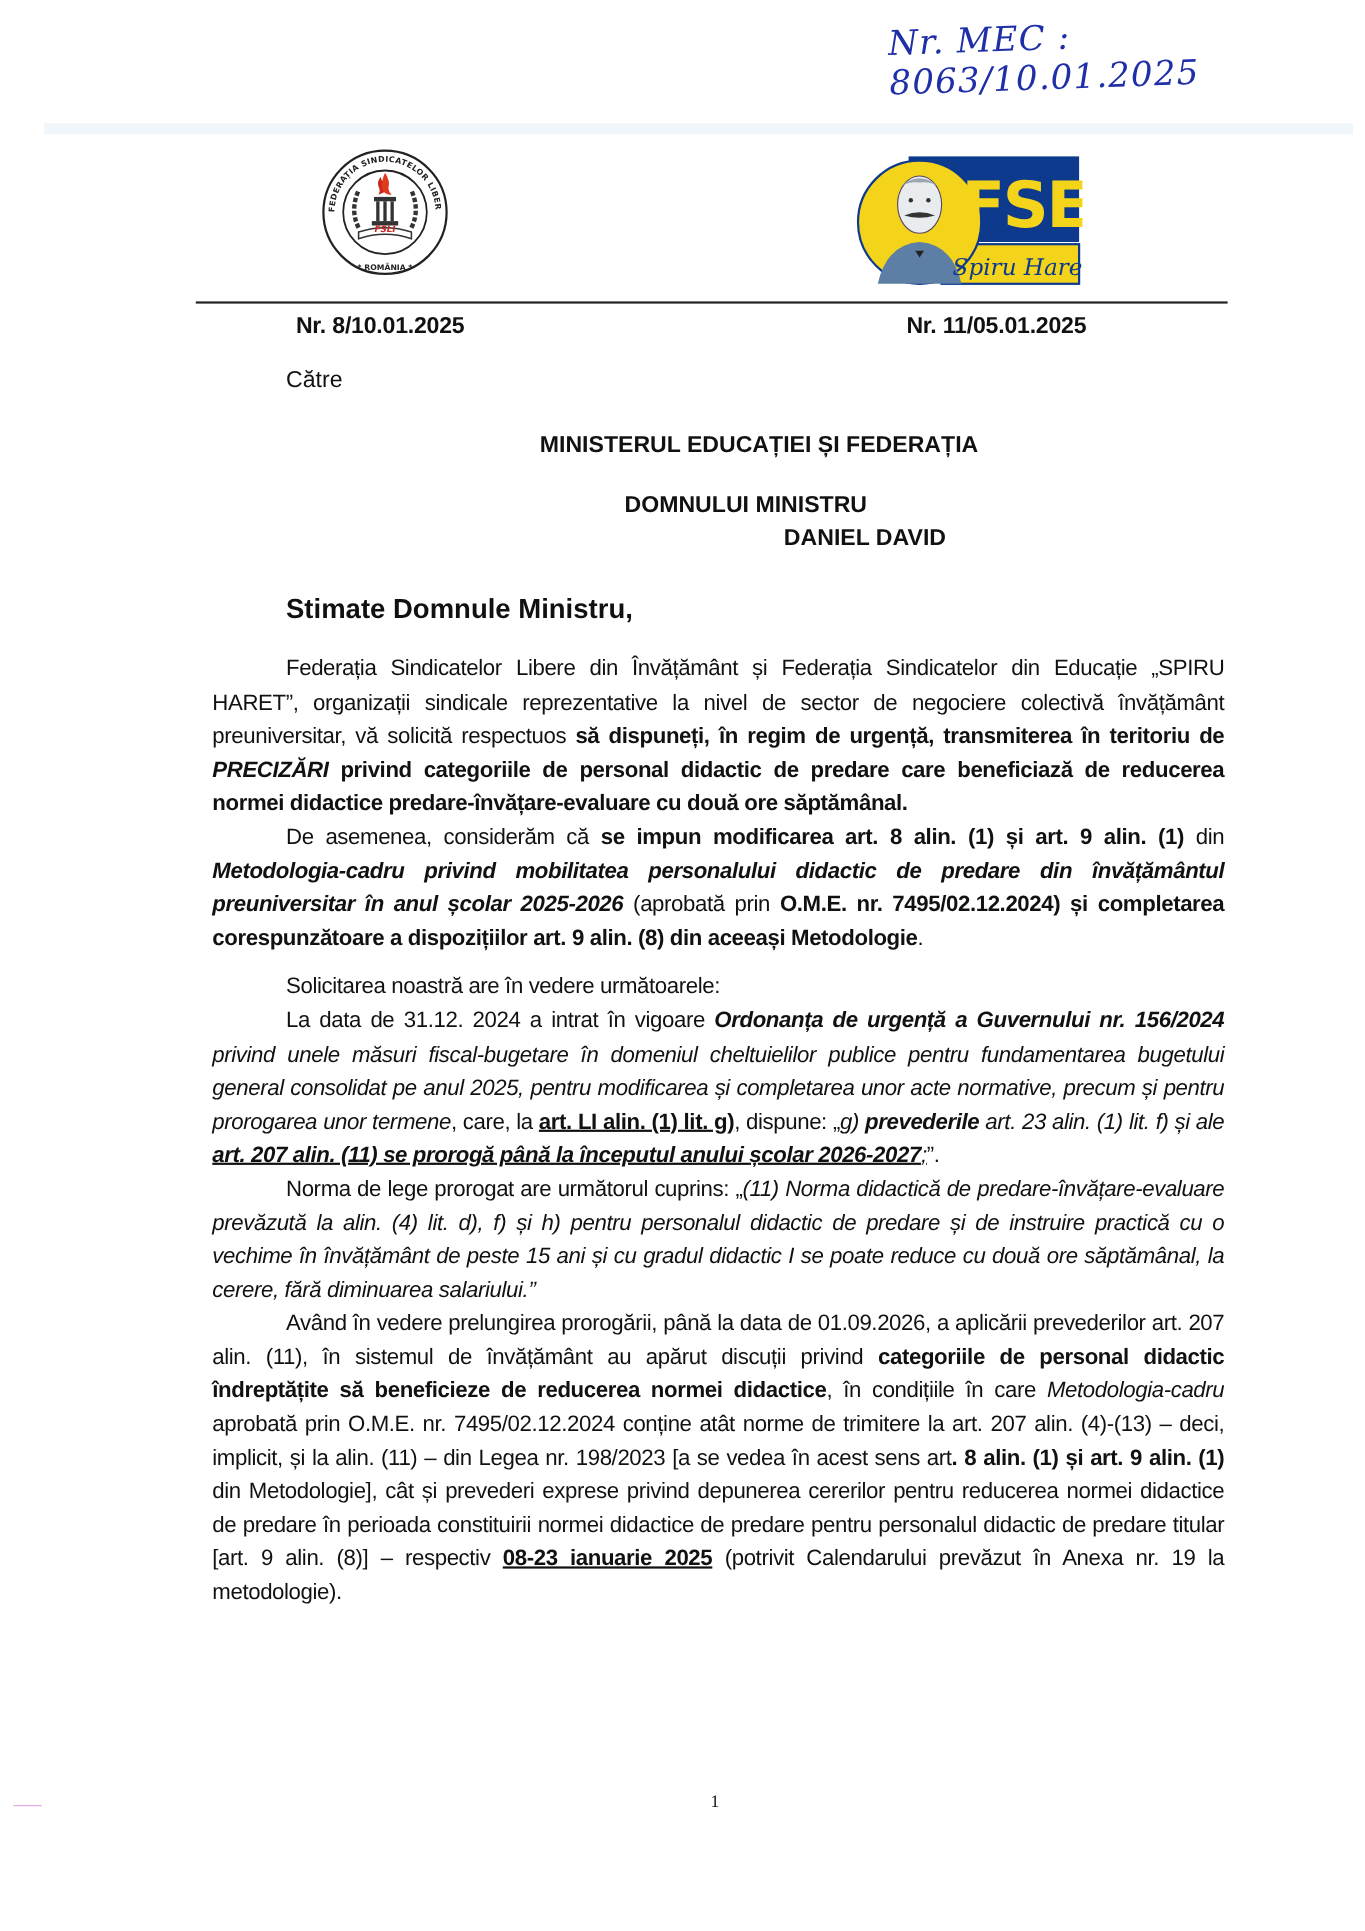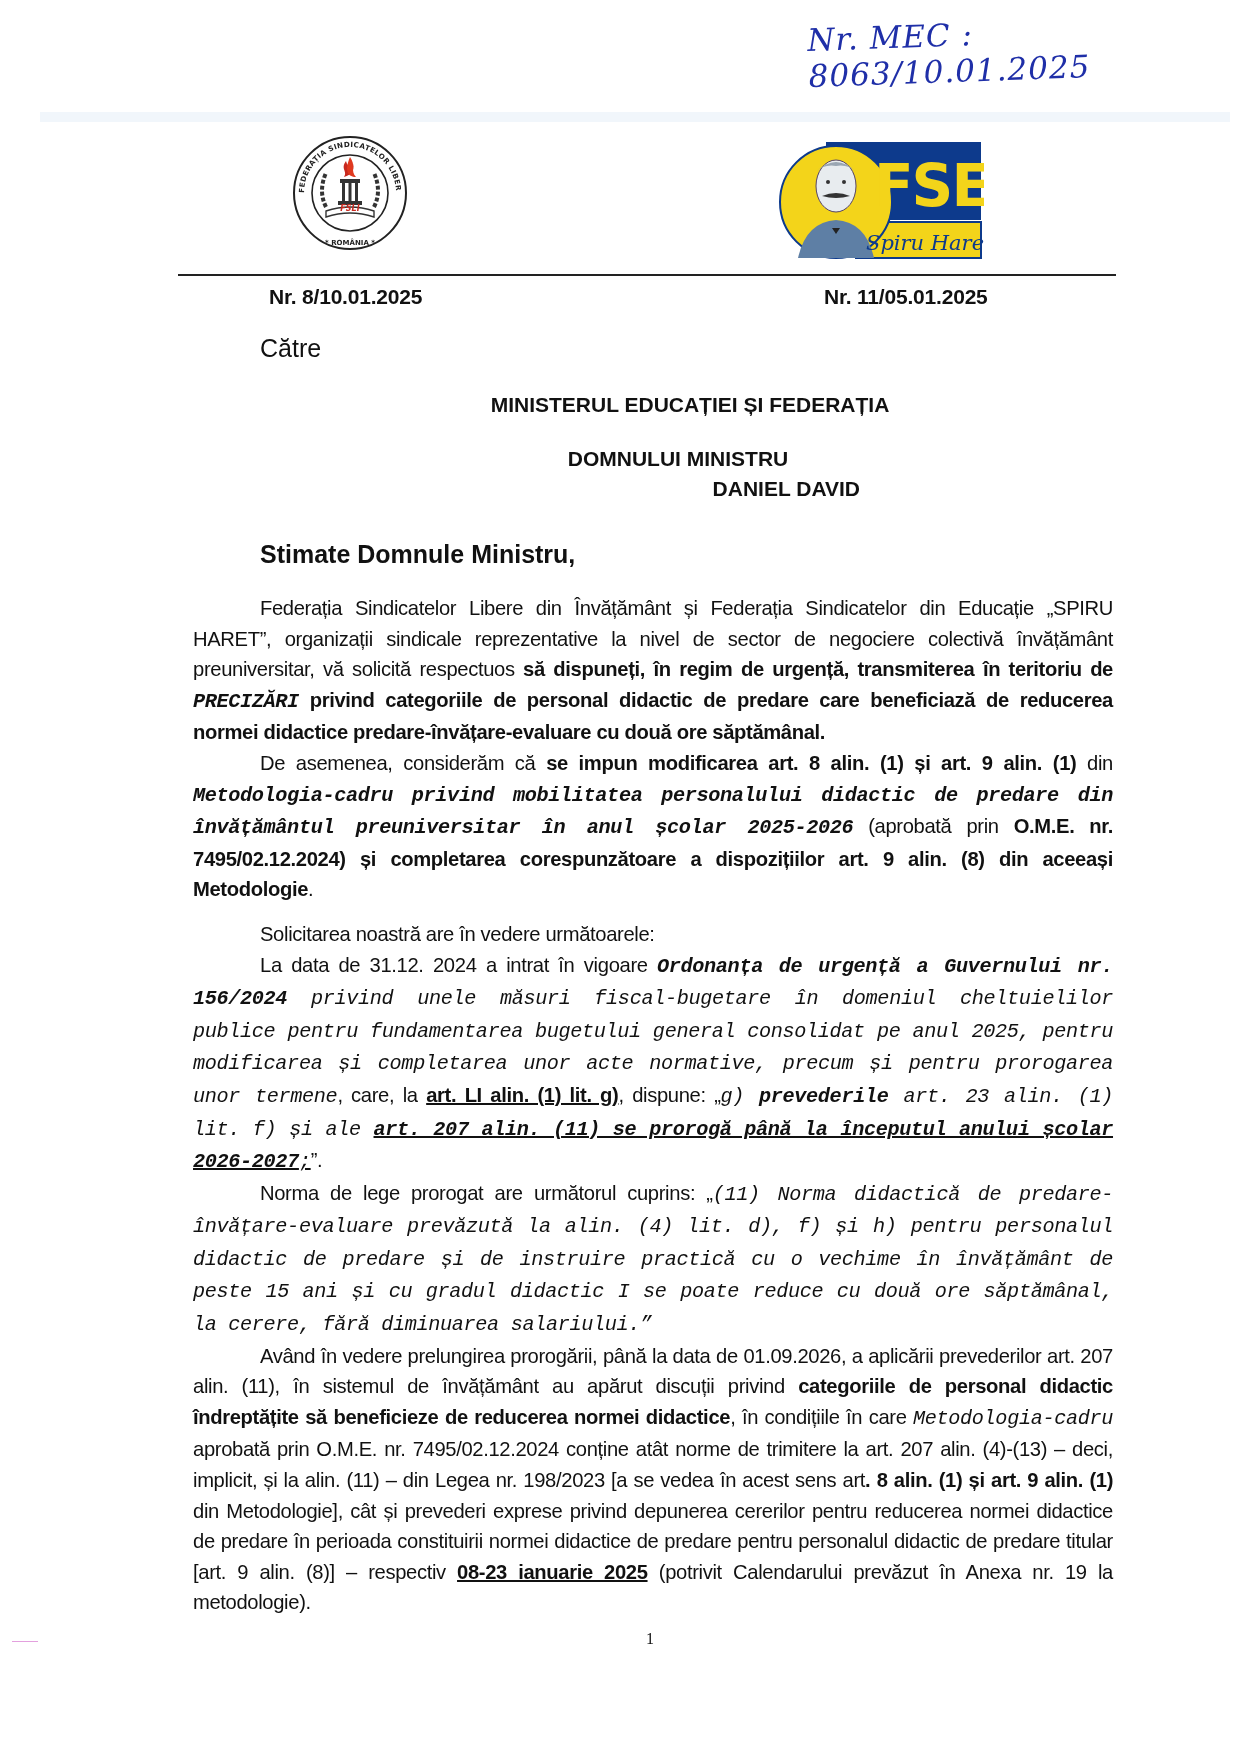--- a/index.html
+++ b/index.html
@@ -8,32 +8,32 @@
   .handwritten { position: absolute; left: 808px; top: 22px; font-family: "DejaVu Serif", serif;
                  font-style: italic; font-size: 31px; color: #1f2fa8; letter-spacing: 1px;
                  transform: rotate(-2deg); transform-origin: left center; }
   .faint-band { position: absolute; left: 40px; top: 112px; width: 1190px; height: 10px; background: #f1f6fb; }
   .logo-fsli { position: absolute; left: 290px; top: 127px; width: 120px; height: 128px; }
   .logo-fse { position: absolute; left: 778px; top: 142px; width: 206px; height: 118px; }
   .header-rule { position: absolute; left: 178px; top: 274px; width: 938px; height: 2px; background: #222; }
   .ref { position: absolute; top: 285px; font-weight: bold; font-size: 21px; letter-spacing: -0.2px; }
   .ref-left { left: 269px; }
   .ref-right { left: 824px; }
-  .catre { position: absolute; left: 260px; top: 334px; font-size: 25px; }
+  .catre { position: absolute; left: 260px; top: 334px; font-size: 21px; }
   .addr { position: absolute; font-weight: bold; font-size: 21px; text-align: center; }
   .addr-1 { left: 480px; top: 393px; width: 420px; }
   .addr-2 { left: 528px; top: 447px; width: 300px; }
   .addr-3 { left: 560px; top: 477px; width: 300px; text-align: right; }
   .salutation { position: absolute; left: 260px; top: 540px; font-weight: bold; font-size: 25px; }
   .body-text { position: absolute; left: 193px; top: 593px; width: 920px; font-size: 20.2px; line-height: 30.6px;
                text-align: justify; letter-spacing: -0.35px; }
   .body-text p { margin: 0; text-indent: 67px; }
   .body-text p.gap { margin-top: 14px; }
   .body-text b { font-weight: bold; }
-  .body-text i { font-style: italic; font-family: Liberation Mono, monospace; }
+  .body-text i { font-style: italic; }
   .body-text u { text-decoration: underline; text-decoration-thickness: 2px; }
   .page-number { position: absolute; left: 646px; top: 1630px; font-family: "Liberation Serif", serif; font-size: 16px; }
   .margin-mark { position: absolute; left: 12px; top: 1641px; width: 26px; height: 1px; background: #e3a0de; }
 </style>
 </head>
 <body>
 
 <div>
 
   <div class="handwritten">Nr. MEC : 8063/10.01.2025</div>

